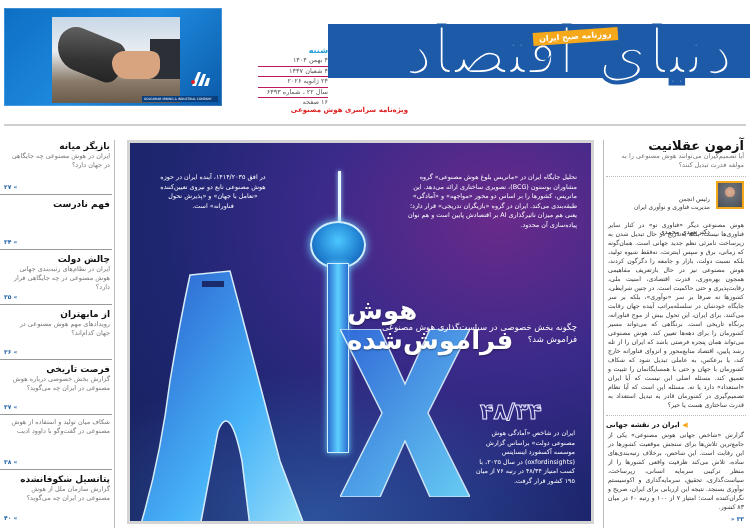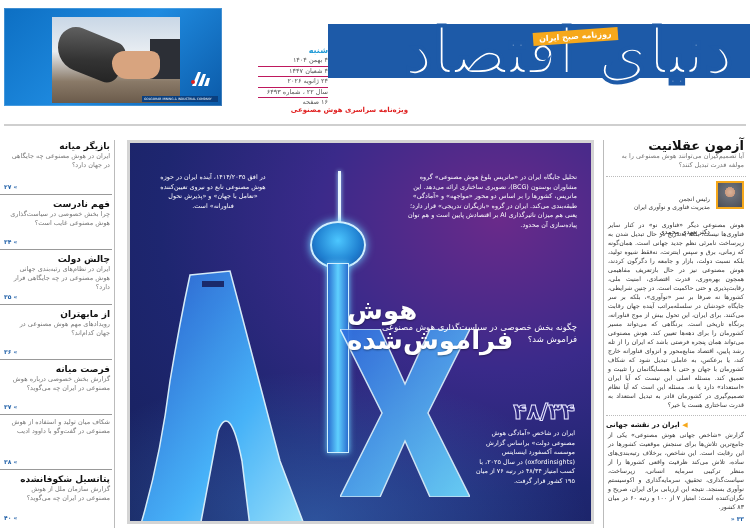--- a/index.html
+++ b/index.html
@@ -60,21 +60,21 @@
   .azadi { position: absolute; left: 0; top: 118px; width: 240px; height: 266px; }
   .x-shape { position: absolute; left: 210px; top: 186px; width: 130px; height: 168px; }
   .cover-top-right { position: absolute; right: 14px; top: 30px; width: 170px; direction: rtl; text-align: right;
     font-size: 6.4px; line-height: 9.6px; color: #ffffff; }
   .cover-top-left { position: absolute; left: 28px; top: 30px; width: 110px; direction: rtl; text-align: center;
     font-size: 6.4px; line-height: 9.6px; color: #ffffff; }
   .cover-headline { position: absolute; right: 14px; top: 152px; width: 230px; direction: rtl; text-align: left;
     font-size: 26px; font-weight: bold; color: #ffffff; line-height: 30px; text-shadow: 0 1px 2px rgba(0,0,0,0.4); }
   .cover-subhead { position: absolute; right: 14px; top: 178px; width: 210px; direction: rtl; text-align: right;
     font-size: 8.5px; color: #ffffff; line-height: 12px; }
-  .cover-stat { position: absolute; right: 16px; top: 256px; width: 95px; direction: rtl; text-align: right;
+  .cover-stat { position: absolute; right: 16px; top: 256px; width: 95px; direction: rtl; text-align: left;
     font-size: 22px; font-weight: bold; color: transparent; -webkit-text-stroke: 1px #e6e6ff; line-height: 26px; letter-spacing: 1px; }
   .cover-stat-text { position: absolute; right: 16px; top: 286px; width: 100px; direction: rtl; 
     font-size: 6.4px; line-height: 9.6px; color: #ffffff; }
 
   
   .right-col { position: absolute; left: 606px; top: 140px; width: 140px; height: 388px; direction: rtl; }
   .right-col .vline { position: absolute; right: 142px; top: 0; width: 1px; height: 388px; background: #bbb; }
   .rc-title { font-size: 13px; font-weight: bold; color: #111; line-height: 12px; text-align: right; padding-right: 2px; }
   .rc-sub { font-size: 6.5px; color: #777; line-height: 9px; text-align: right; padding-right: 2px; margin-bottom: 6px; }
   .author { position: relative; height: 44px; border-top: 1px dotted #bbb; padding-top: 3px; }
@@ -130,35 +130,34 @@
 
 <aside class="left-col">
   <div class="vline"></div>
   <div class="teaser">
     <div class="t-title">بازیگر میانه</div>
     <div class="t-sub">ایران در هوش مصنوعی چه جایگاهی در جهان دارد؟</div>
     <div class="t-page">۲۷ «</div>
   </div>
   <div class="teaser">
     <div class="t-title">فهم نادرست</div>
-    <div class="t-sub">چرا بخش خصوصی در سیاست‌گذاری هوش مصنوعی غایب است؟</div>
     <div class="t-page">۳۴ «</div>
   </div>
   <div class="teaser">
     <div class="t-title">چالش دولت</div>
     <div class="t-sub">ایران در نظام‌های رتبه‌بندی جهانی هوش مصنوعی در چه جایگاهی قرار دارد؟</div>
     <div class="t-page">۳۵ «</div>
   </div>
   <div class="teaser">
     <div class="t-title">از مابهتران</div>
     <div class="t-sub">رویدادهای مهم هوش مصنوعی در جهان کدام‌اند؟</div>
     <div class="t-page">۳۶ «</div>
   </div>
   <div class="teaser">
-    <div class="t-title">فرصت میانه</div>
+    <div class="t-title">فرصت تاریخی</div>
     <div class="t-sub">گزارش بخش خصوصی درباره هوش مصنوعی در ایران چه می‌گوید؟</div>
     <div class="t-page">۳۷ «</div>
   </div>
   <div class="teaser">
     <div class="t-sub">شکاف میان تولید و استفاده از هوش مصنوعی در گفت‌وگو با داوود ادیب</div>
     <div class="t-page">۳۸ «</div>
   </div>
   <div class="teaser" style="border-bottom:none">
     <div class="t-title">پتانسیل شکوفانشده</div>
     <div class="t-sub">گزارش سازمان ملل از هوش مصنوعی در ایران چه می‌گوید؟</div>

